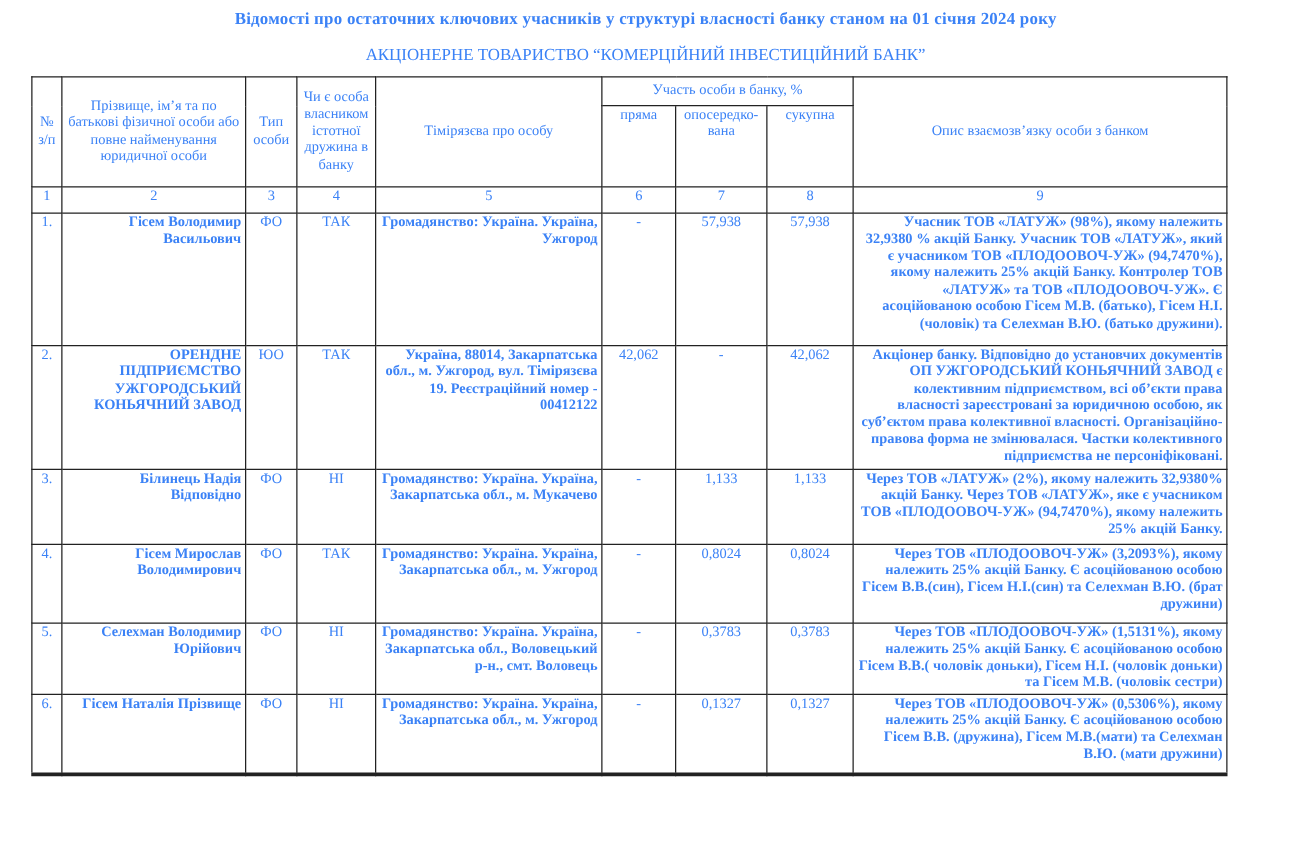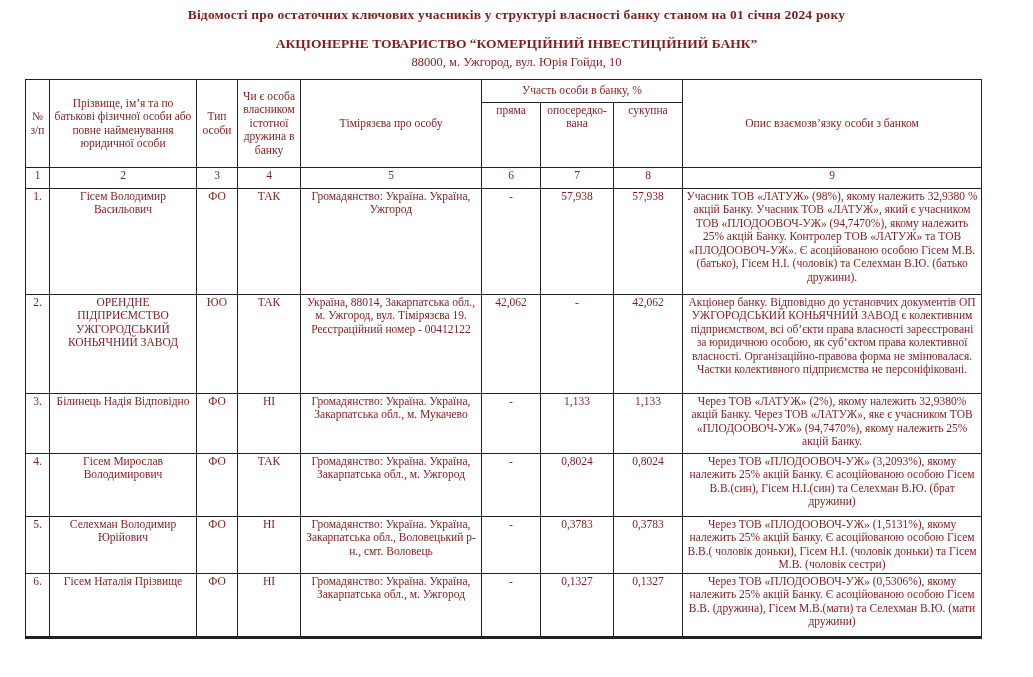--- a/index.html
+++ b/index.html
@@ -1,53 +1,52 @@
 <!DOCTYPE html>
 <html><head>
 <meta charset="utf-8">
 <style>
   html, body { margin:0; padding:0; background:#ffffff; }
   .page {
     width:1033px; height:677px; background:#ffffff;
-    font-family:"Liberation Serif", serif; color:#7f1d1d;
+    font-family:"Liberation Serif", serif; color:#3b82f6;
     position:relative; overflow:hidden;
   }
   .title {
     padding-top:7px; text-align:center;
     font-weight:bold; font-size:13.5px; letter-spacing:0.2px;
   }
-  .subtitle { margin-top:13px; text-align:center; font-size:13.5px;font-weight:bold; }
+  .subtitle { margin-top:13px; text-align:center; font-size:13.5px; }
   .address  { margin-top:3px;  text-align:center; font-size:12.5px; }
 
   table.ownership {
     border-collapse:collapse; table-layout:fixed;
     margin:9px 0 0 25px; width:956px;
     border:1px solid #222; border-bottom:3px solid #222;
   }
   .ownership th, .ownership td {
     border:1px solid #222; vertical-align:top;
     font-size:11.5px; line-height:1.17; padding:1px 3px;
     font-weight:normal; overflow:hidden; word-wrap:break-word;
   }
   .ownership th { text-align:center; }
   .num-row td { text-align:center; height:18px; }
   td.tc { text-align:center; }
-  td.tl { text-align:center; }
+  td.tl { text-align:right;font-weight:bold; }
   tr.h-span th { height:20px; vertical-align:middle; }
   tr.h-sub  th { height:62px; }
   tr.r1 { height:106px; } tr.r2 { height:99px; } tr.r3 { height:60px; }
   tr.r4 { height:63px; }  tr.r5 { height:56px; } tr.r6 { height:64px; }
 </style>
 </head>
 <body>
 
 <div class="page">
   <div class="title">Відомості про остаточних ключових учасників у структурі власності банку станом на 01 січня 2024 року</div>
   <div class="subtitle">АКЦІОНЕРНЕ ТОВАРИСТВО “КОМЕРЦІЙНИЙ ІНВЕСТИЦІЙНИЙ БАНК”</div>
-  <div class="address">88000, м. Ужгород, вул. Юрія Гойди, 10</div>
 
   <table class="ownership">
     <colgroup>
       <col style="width:24px">
         <col style="width:147px">
         <col style="width:41px">
       <col style="width:63px">
         <col style="width:181px">
         <col style="width:59px">
       <col style="width:73px">

